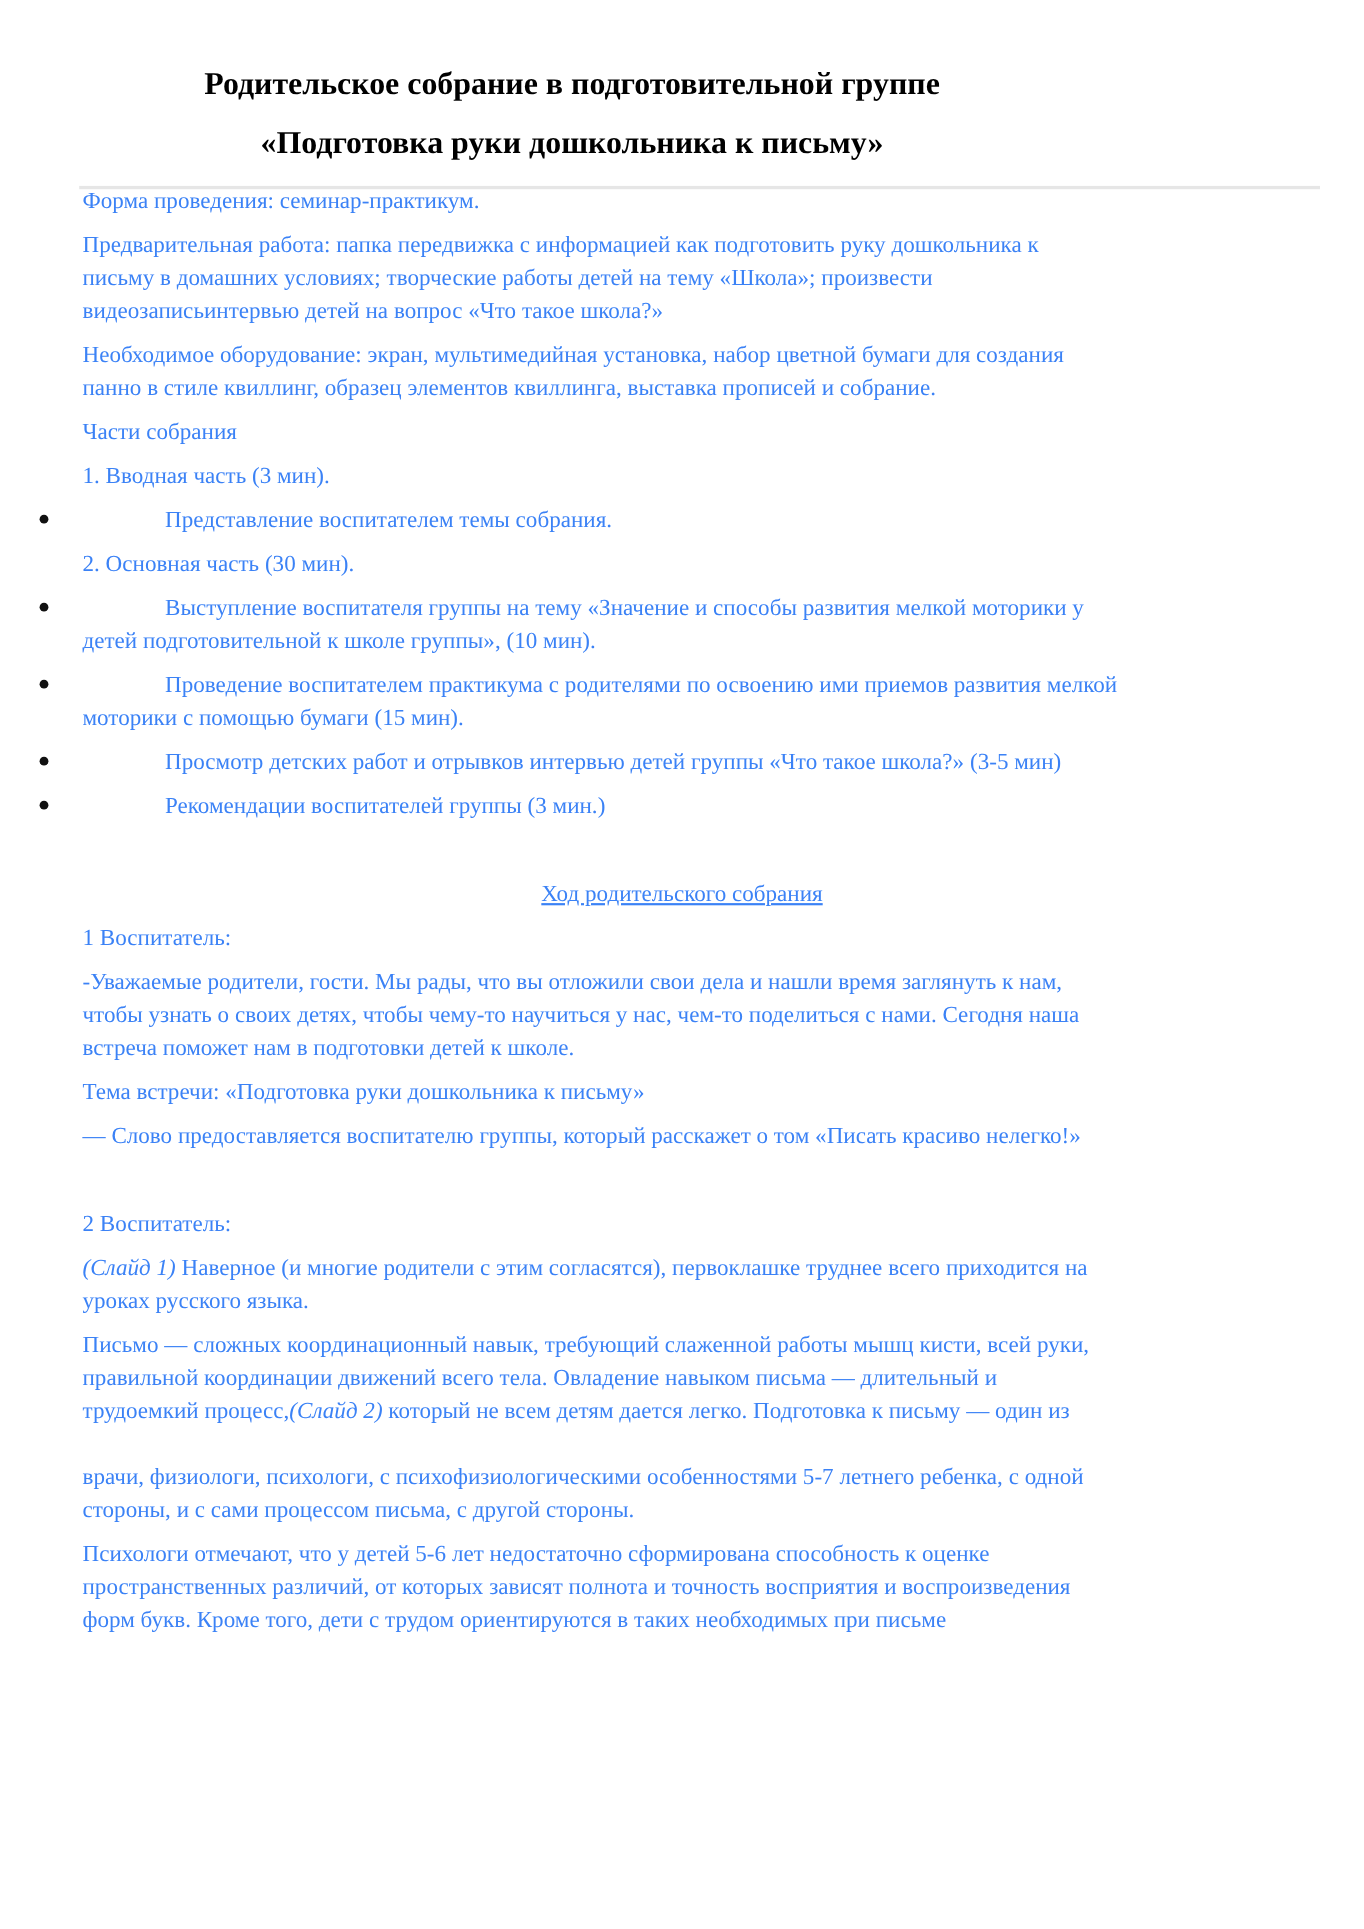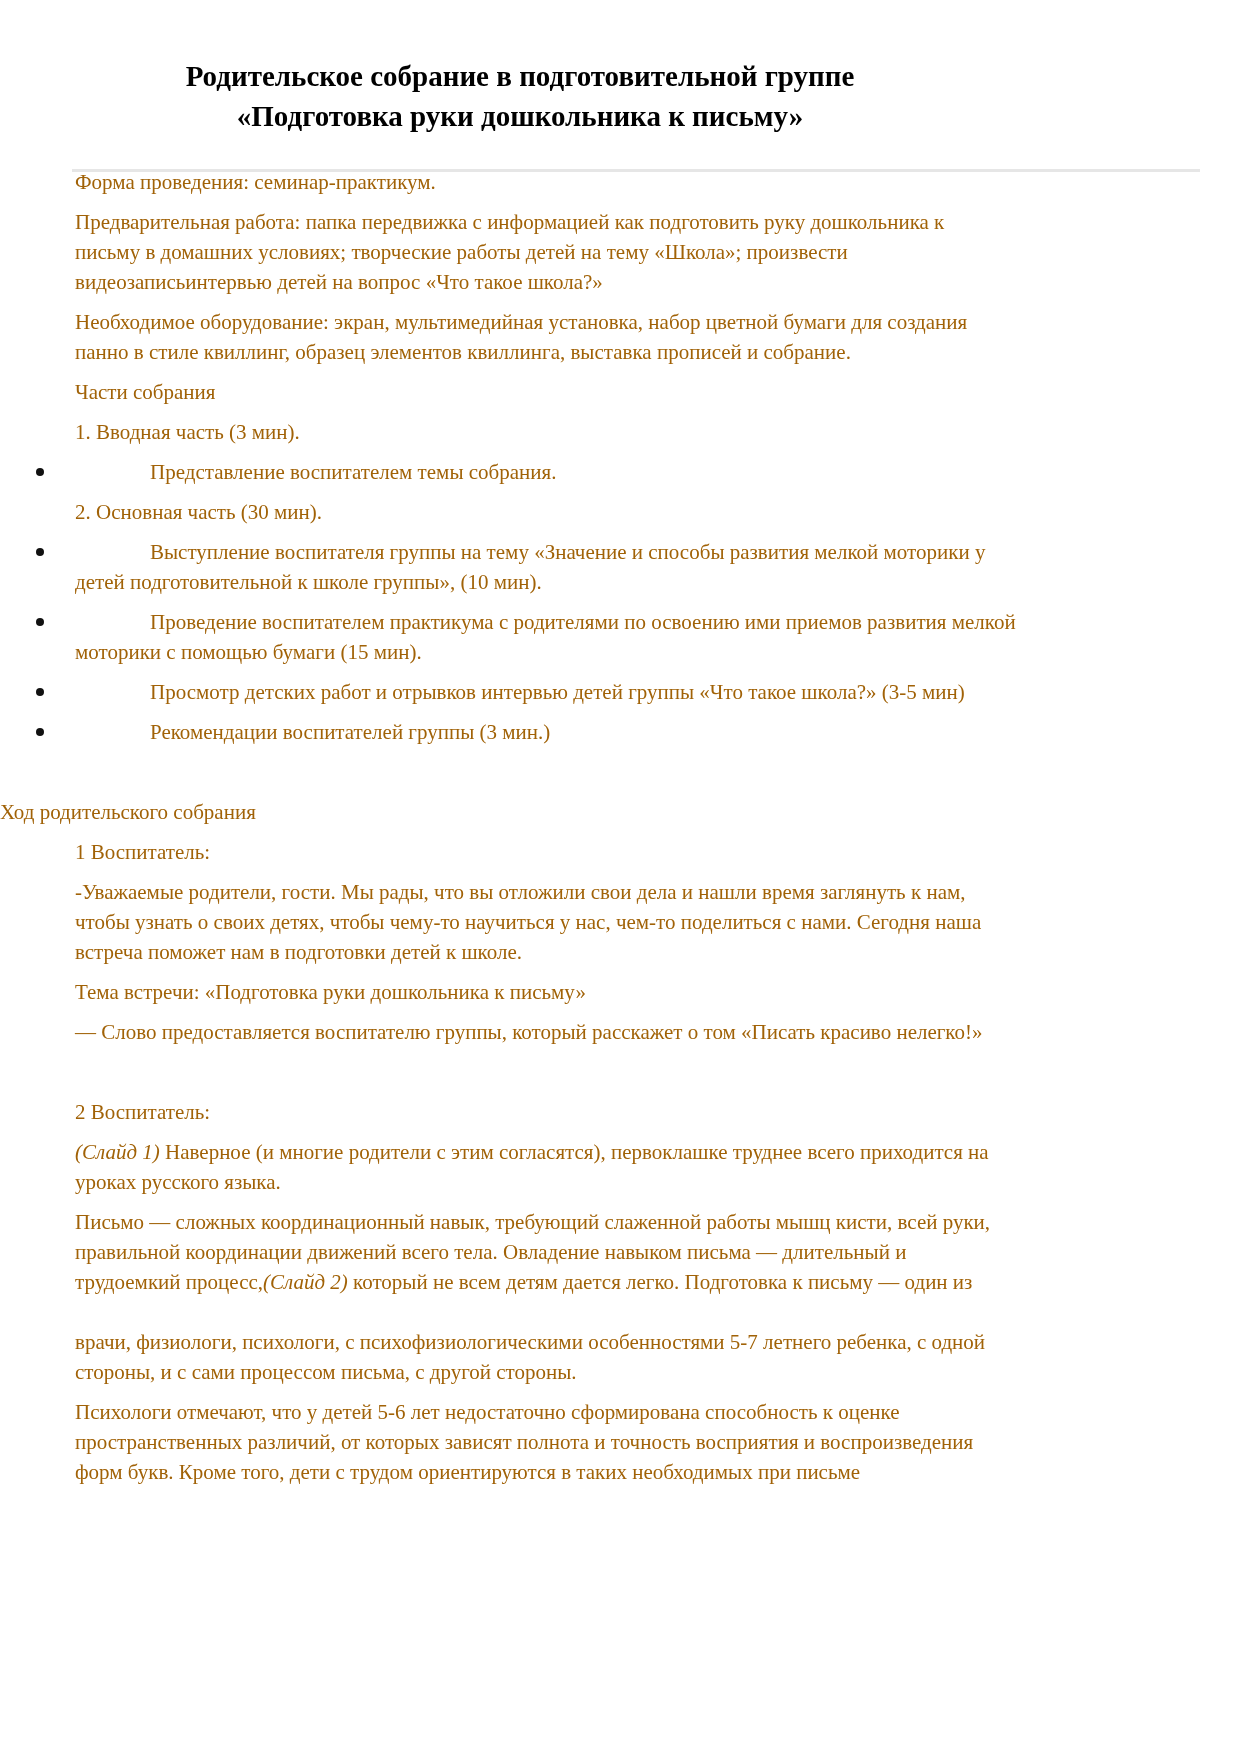--- a/index.html
+++ b/index.html
@@ -26,42 +26,43 @@
       left: 0;
       width: 1040px;
       text-align: center;
       font-weight: bold;
       font-size: 29px;
       line-height: 40px;
       color: #000;
       letter-spacing: 0px;
     }
     .title.l1 { top: 56px; }
-    .title.l2 { top: 96px; }
+    .title.l2 { top: 110px; }
     .divider {
       position: absolute;
       left: 72px;
       top: 169px;
       width: 1128px;
       height: 3px;
       background: #e6e6e6;
     }
     .line {
       position: absolute;
       left: 75px;
       font-size: 21px;
       line-height: 32px;
       white-space: nowrap;
-      color: #a16207;
+      color: #3b82f6;
     }
     .ind { left: 150px; }
     .center {
       left: 0;
       width: 1240px;
-      text-align: left;
+      text-align: center;
+      text-decoration: underline;
     }
     .bullet {
       position: absolute;
       left: 36px;
       width: 8px;
       height: 8px;
       border-radius: 50%;
       background: #111;
     }
     .ital { font-style: italic; }

